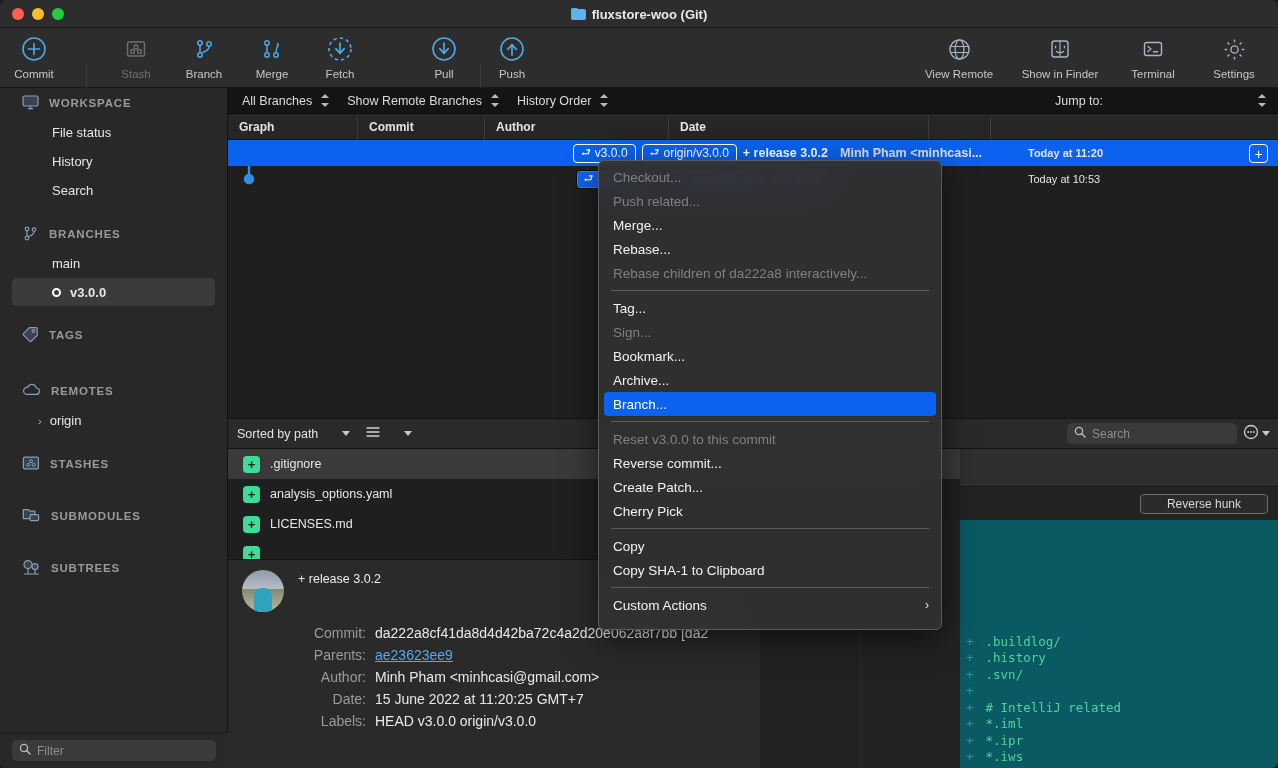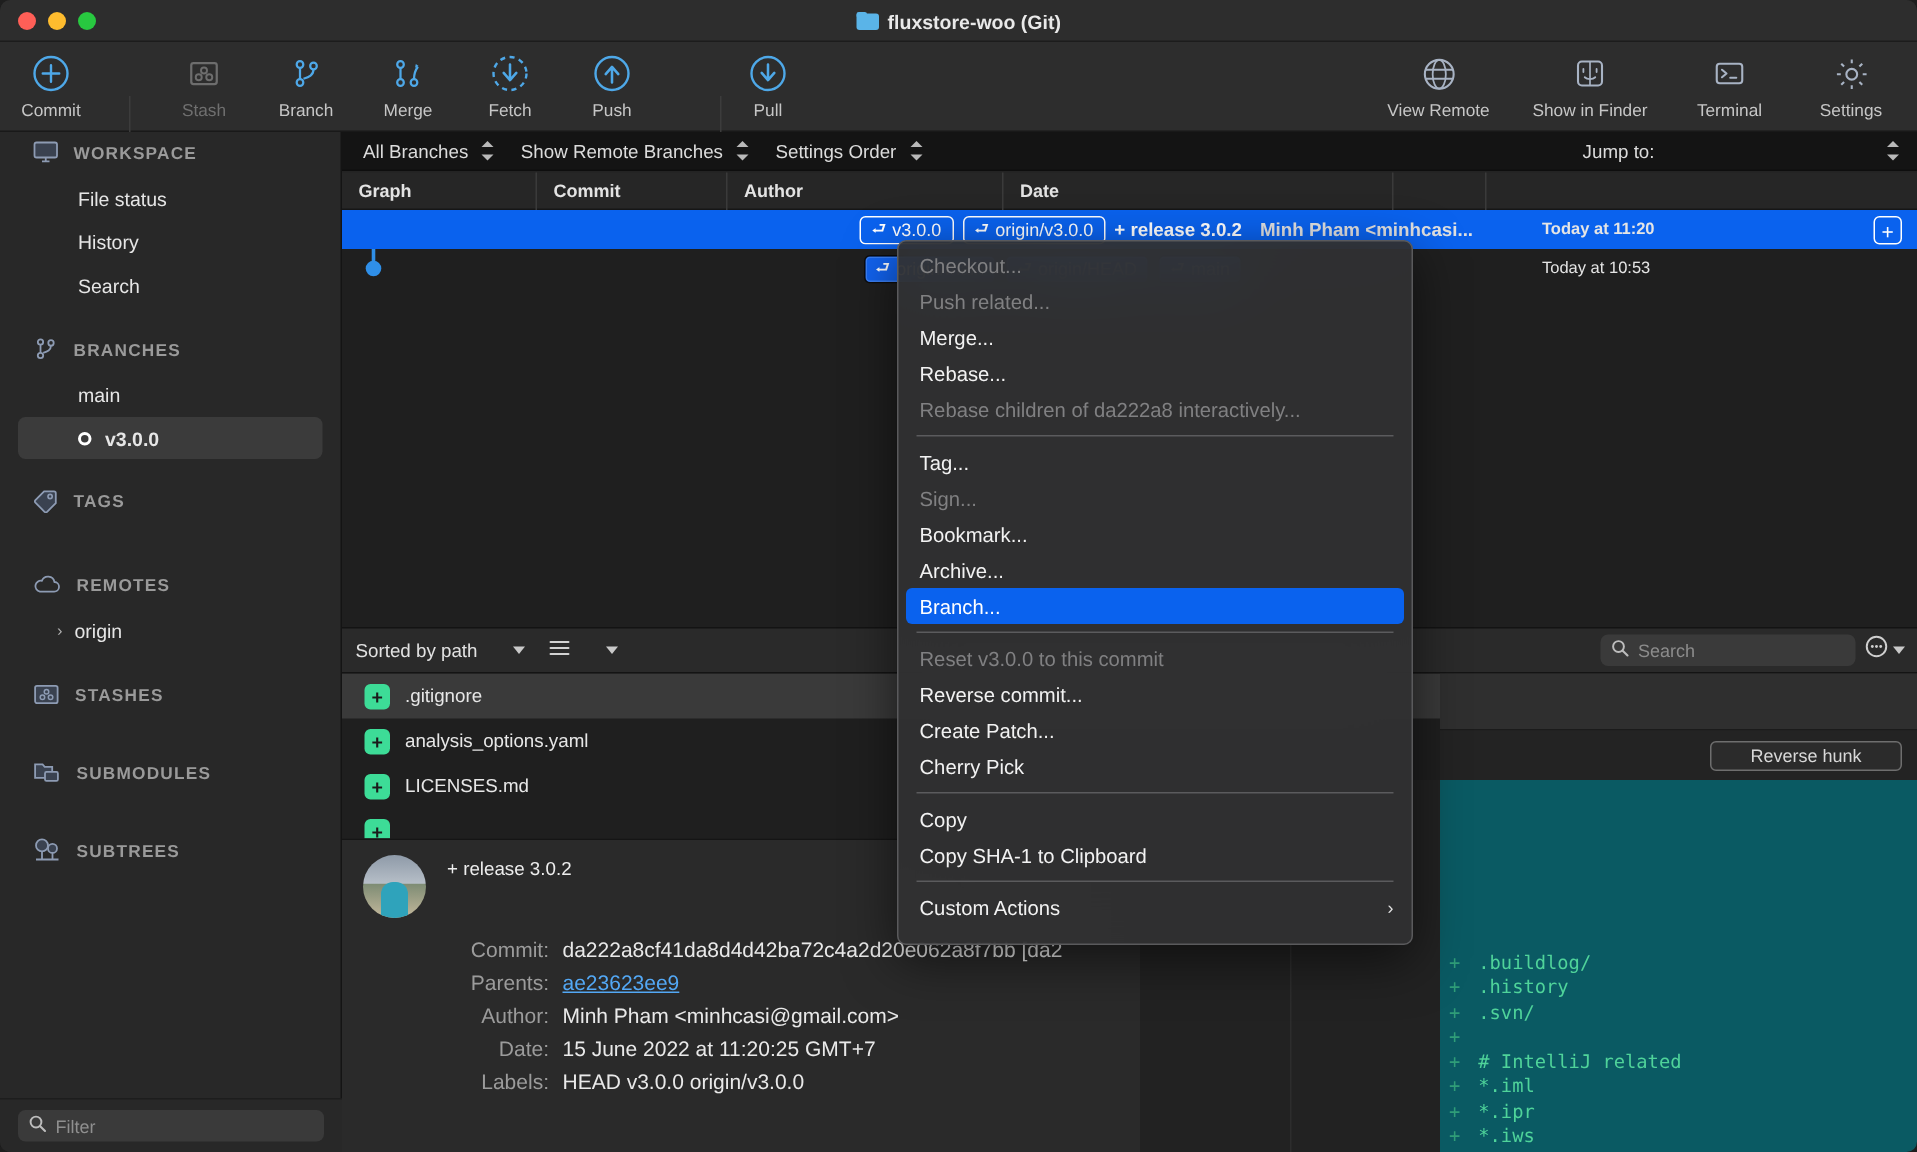--- a/index.html
+++ b/index.html
@@ -317,37 +317,37 @@
       </div>
       <div class="tb-btn">
         <div class="tb-ico">
           <svg width="28" height="28" viewBox="0 0 28 28">
               <circle cx="14" cy="14" r="11" fill="none" stroke="#4ea8e8" stroke-width="1.6" stroke-dasharray="3.4 3"></circle>
               <path d="M14 8v10M9.8 13.6L14 18.4l4.2-4.8" stroke="#4ea8e8" stroke-width="1.7" fill="none" stroke-linecap="round" stroke-linejoin="round"></path>
             </svg>
         </div>
         <span class="lbl">Fetch</span>
       </div>
+      <div class="tb-btn" style="margin-left:36px;">
+        <div class="tb-ico">
+          <svg width="28" height="28" viewBox="0 0 28 28">
+              <circle cx="14" cy="14" r="11" fill="none" stroke="#4ea8e8" stroke-width="1.6"></circle>
+              <path d="M14 8v10M9.8 13.6L14 18.4l4.2-4.8" stroke="#4ea8e8" stroke-width="1.7" fill="none" stroke-linecap="round" stroke-linejoin="round"></path>
+            </svg>
+        </div>
+        <span class="lbl">Pull</span>
+      </div>
       <div class="tb-btn">
         <div class="tb-ico">
           <svg width="28" height="28" viewBox="0 0 28 28">
               <circle cx="14" cy="14" r="11" fill="none" stroke="#4ea8e8" stroke-width="1.6"></circle>
               <path d="M14 20V10M9.8 14.4L14 9.6l4.2 4.8" stroke="#4ea8e8" stroke-width="1.7" fill="none" stroke-linecap="round" stroke-linejoin="round"></path>
             </svg>
         </div>
         <span class="lbl">Push</span>
-      </div>
-      <div class="tb-btn" style="margin-left:36px;">
-        <div class="tb-ico">
-          <svg width="28" height="28" viewBox="0 0 28 28">
-              <circle cx="14" cy="14" r="11" fill="none" stroke="#4ea8e8" stroke-width="1.6"></circle>
-              <path d="M14 8v10M9.8 13.6L14 18.4l4.2-4.8" stroke="#4ea8e8" stroke-width="1.7" fill="none" stroke-linecap="round" stroke-linejoin="round"></path>
-            </svg>
-        </div>
-        <span class="lbl">Pull</span>
       </div>
       <div class="tb-sep" style="left:480px;"></div>
     </div>
 
     <div class="tb-group" style="right:4px;">
       <div class="tb-btn" style="width:98px;">
         <div class="tb-ico">
           <svg width="27" height="27" viewBox="0 0 27 27">
               <circle cx="13.5" cy="13.5" r="9.6" fill="none" stroke="#a8b3c4" stroke-width="1.4"></circle>
               <ellipse cx="13.5" cy="13.5" rx="4.4" ry="9.6" fill="none" stroke="#a8b3c4" stroke-width="1.2"></ellipse>
@@ -394,21 +394,21 @@
   <div class="filterbar">
     <div class="fb-item" style="margin-left:14px;">
       <span>All Branches</span>
       <span class="stepper"></span>
     </div>
     <div class="fb-item" style="margin-left:18px;">
       <span>Show Remote Branches</span>
       <span class="stepper"></span>
     </div>
     <div class="fb-item" style="margin-left:18px;">
-      <span>Settings Order</span>
+      <span>History Order</span>
       <span class="stepper"></span>
     </div>
     <div class="fb-item" style="position:absolute; right:12px;">
       <span>Jump to:</span>
       <span class="stepper" style="margin-left:146px;"></span>
     </div>
   </div>
 
   <div class="sidebar">
     <div class="sb-scroll">

